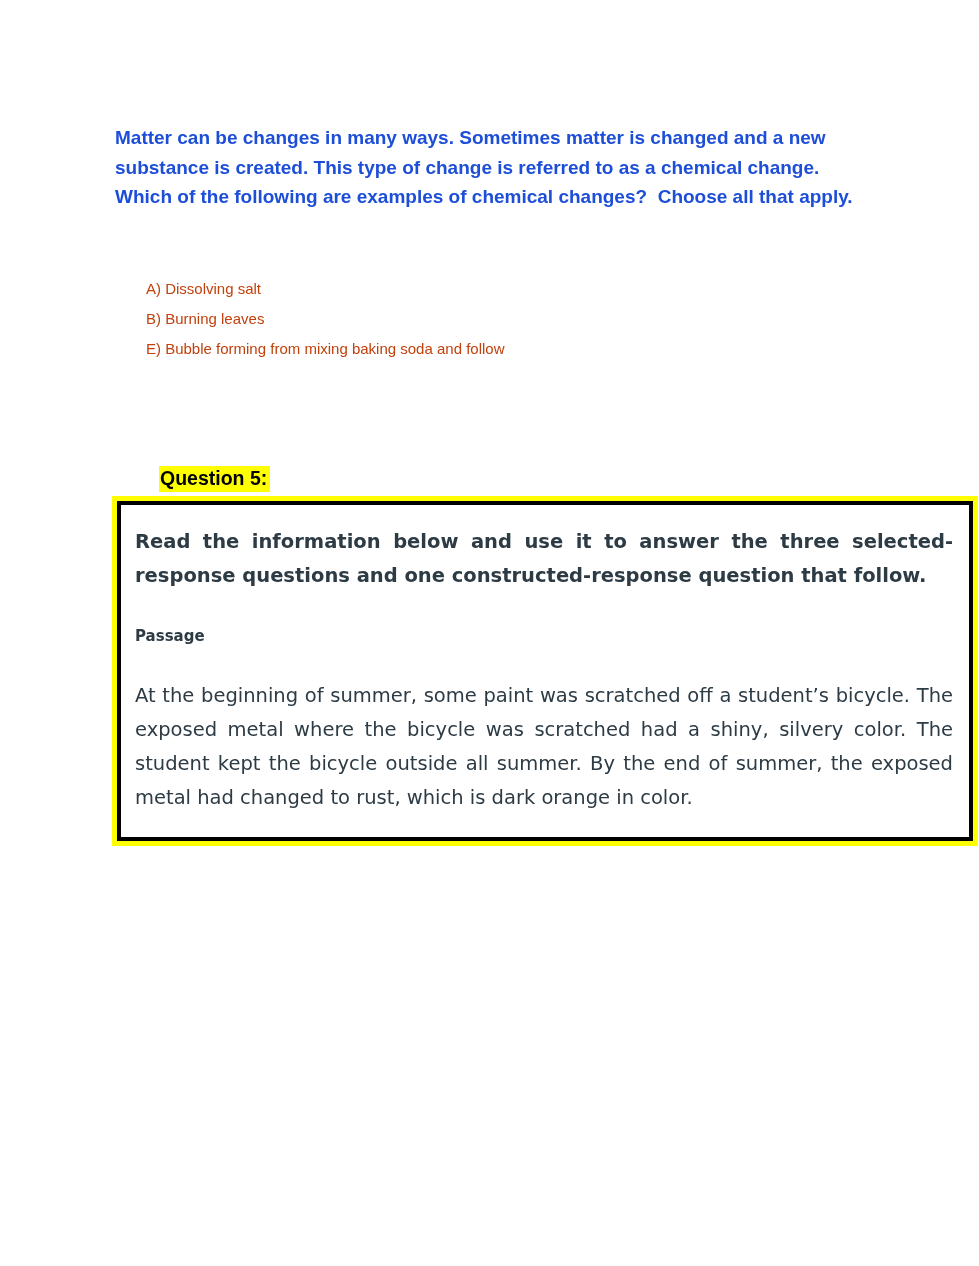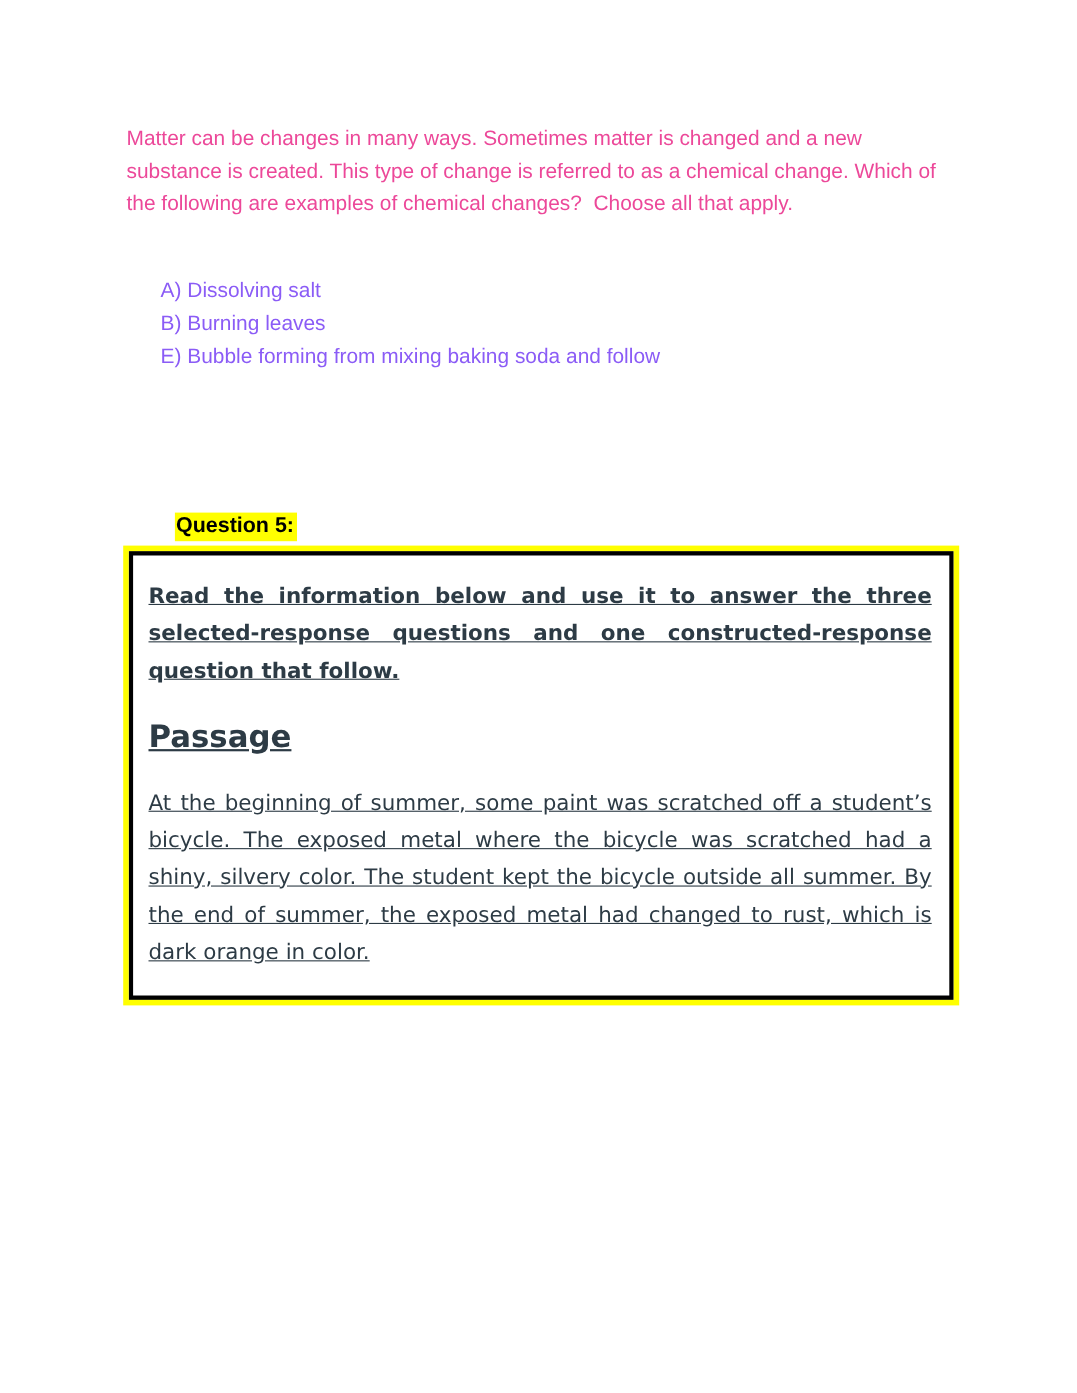--- a/index.html
+++ b/index.html
@@ -11,76 +11,75 @@
     position: relative;
     width: 979px;
     height: 1266px;
     background: #ffffff;
     font-family: "Liberation Sans", sans-serif;
     overflow: hidden;
   }
   .prompt {
     position: absolute;
     left: 115px;
-    top: 112px;
+    top: 123px;
     width: 748px;
     font-size: 19px;
-    font-weight: normal;
-    color: #ec4899;
+    font-weight: bold;
+    color: #1d4ed8;
     line-height: 29.5px;
     white-space: pre-wrap;
   }
   .options {
     position: absolute;
     left: 146px;
-    top: 250px;
+    top: 274px;
     width: 700px;
-    font-size: 19px;
-    color: #8b5cf6;
+    font-size: 15px;
+    color: #c2410c;
     line-height: 29.8px;
   }
   .q5 {
     position: absolute;
     left: 115px;
     top: 466px;
     margin-left: 44px;
   }
   .q5-label {
     display: inline-block;
     background: #ffff00;
     color: #000000;
     font-size: 19.5px;
     font-weight: bold;
     padding: 1px 3px 2px 1px;
   }
   .passage-box {
     position: absolute;
     left: 117px;
     top: 501px;
-    width: 750px;
+    width: 856px;
     box-sizing: border-box;
     border: 4px solid #000000;
     outline: 5px solid #ffff00;
     background: #ffffff;
     padding: 20px 16px 22px 14px;
     font-family: "DejaVu Sans", sans-serif;
     color: #2d3b45;
     font-size: 19.5px;
     line-height: 34px;
     text-align: justify;
-    text-decoration: underline;
   }
   .box-instructions {
     margin: 0;
     font-weight: bold;
   }
   .passage-heading {
     margin: 28px 0 0 0;
     font-weight: bold;
-    font-size: 28px;
+    font-size: 15px;
     line-height: 30px;
     text-align: left;
   }
   .box-paragraph {
     margin: 28px 0 0 0;
   }
 </style>
 </head>
 <body>
 

